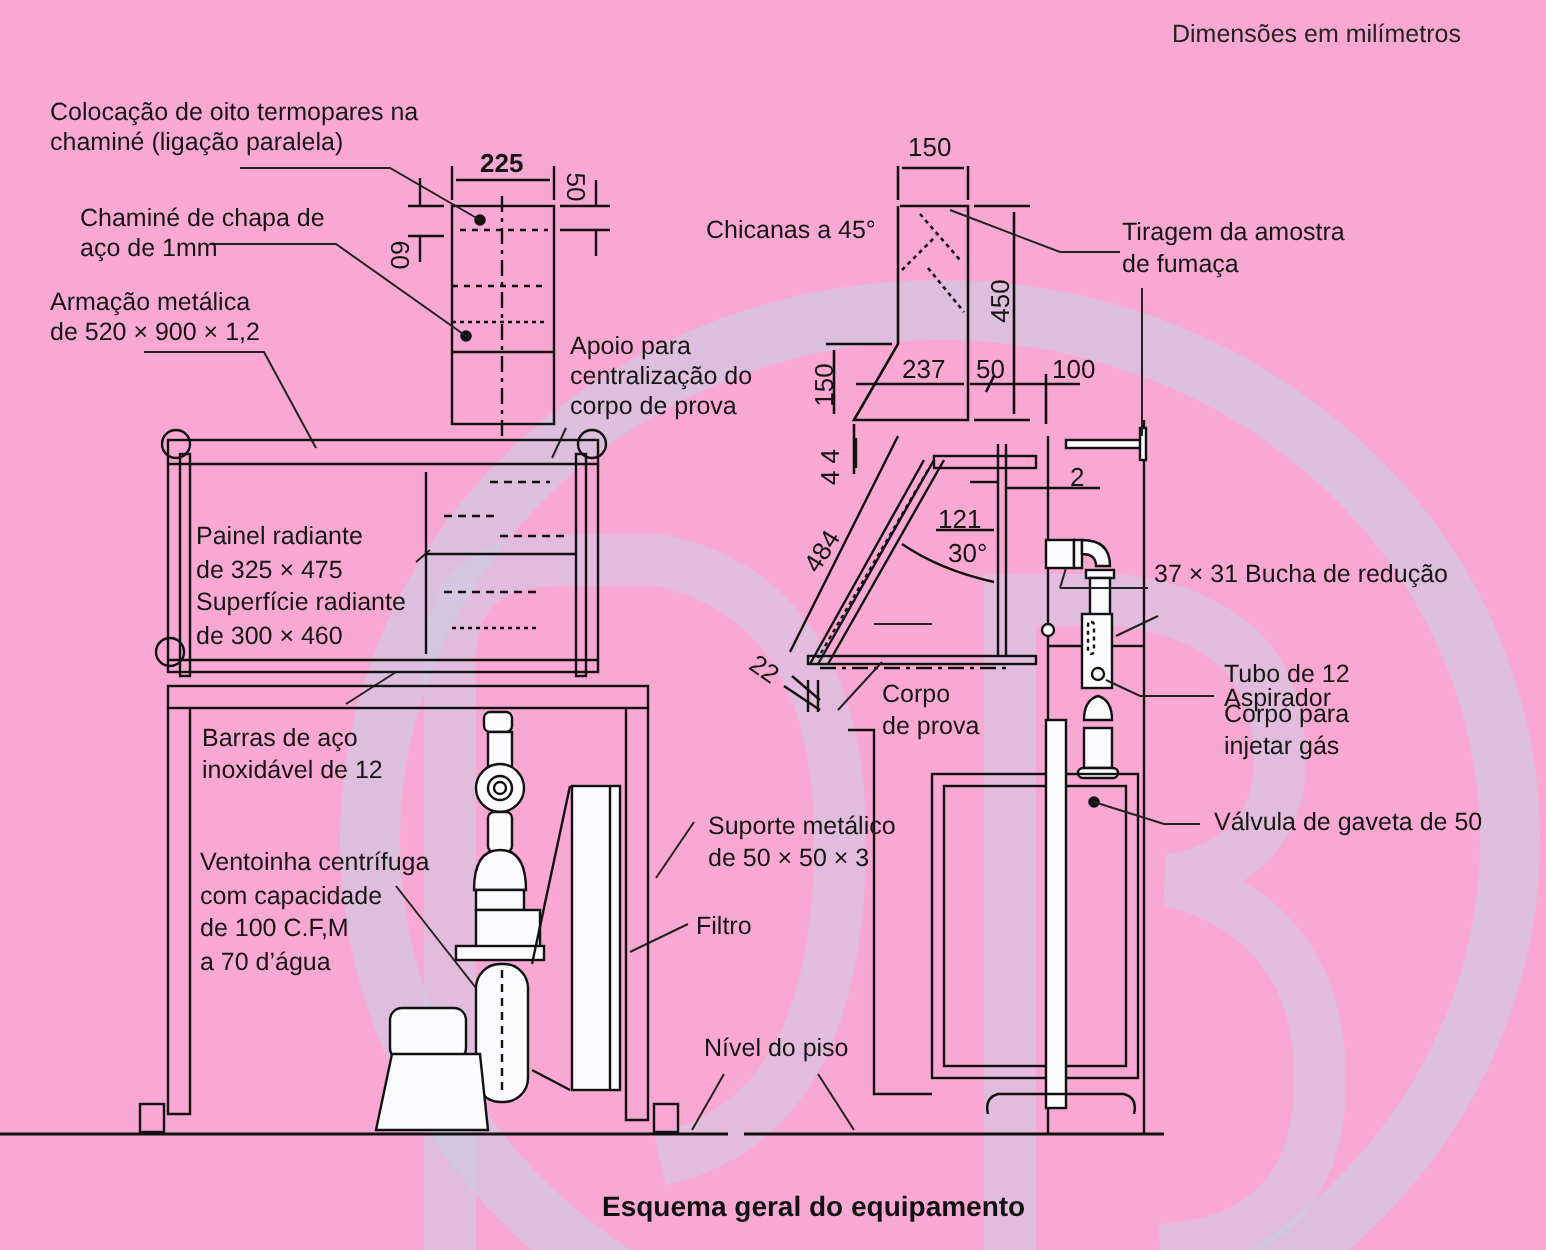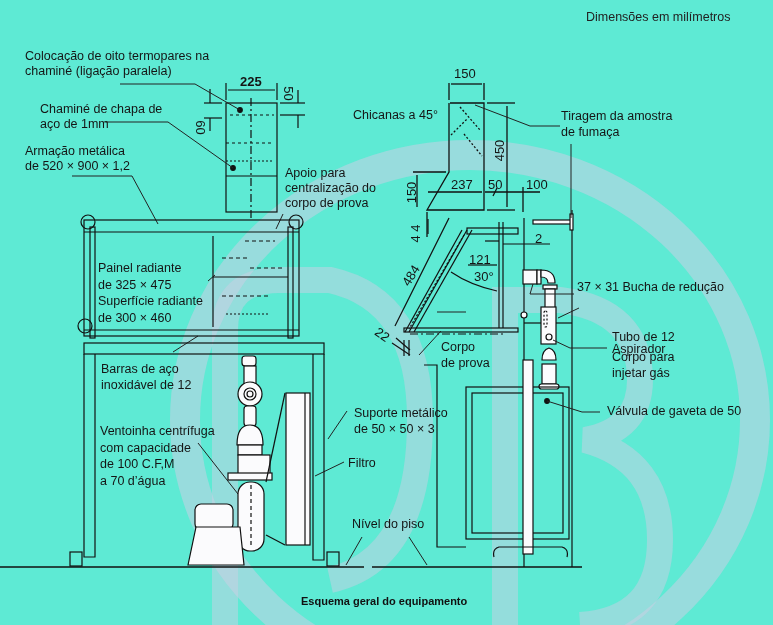--- a/index.html
+++ b/index.html
@@ -1,20 +1,20 @@
 <!DOCTYPE html>
 <html><head>
 <meta charset="utf-8">
 <style>
   html, body { margin:0; padding:0; background:#fbfbfd; }
-  #stage { position:relative; width:773px; height:625px; overflow:hidden; background:#5eead4; font-family:"Liberation Sans", sans-serif; color:#111; }
+  #stage { position:relative; width:773px; height:625px; overflow:hidden; background:#f9a8d4; font-family:"Liberation Sans", sans-serif; color:#111; }
   svg#drawing { position:absolute; left:0; top:0; width:773px; height:625px; }
   .lbl { position:absolute; font-size:12.5px; line-height:15px; color:#151515; white-space:nowrap; }
   .dim { font-size:13px; }
-  .title { position:absolute; font-weight:bold; font-size:11px; color:#111; }
+  .title { position:absolute; font-weight:bold; font-size:14px; color:#111; }
   .units { position:absolute; font-size:12.5px; color:#222; }
   .wm { fill:none; stroke:#c9cfe4; }
 </style>
 </head>
 <body>
 
 <div id="stage">
 
   <svg id="drawing" viewBox="0 0 773 625">
 

